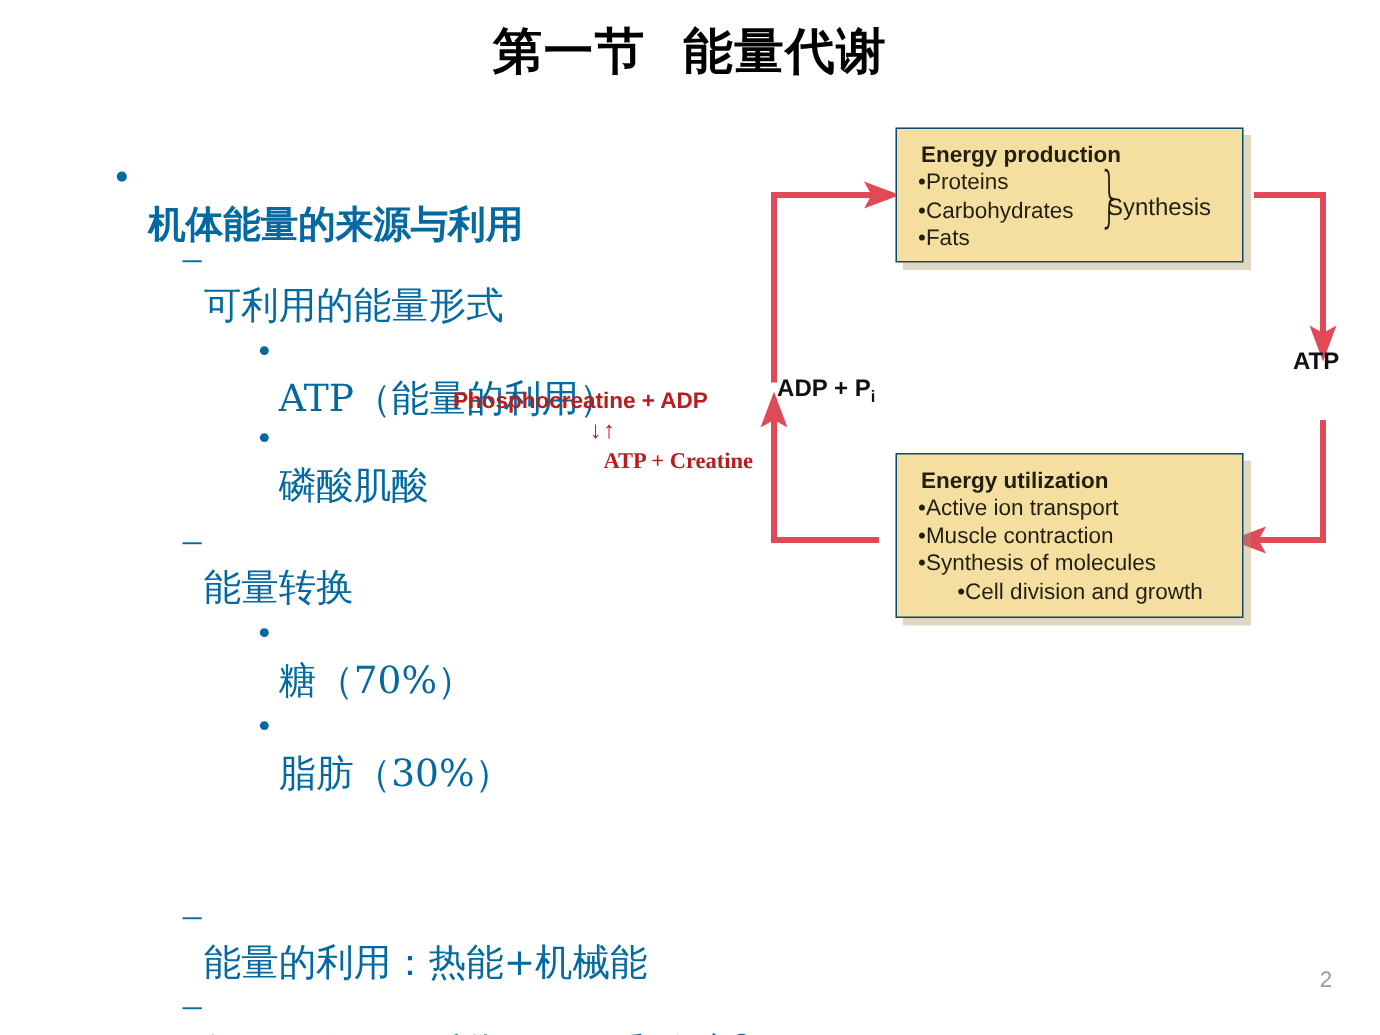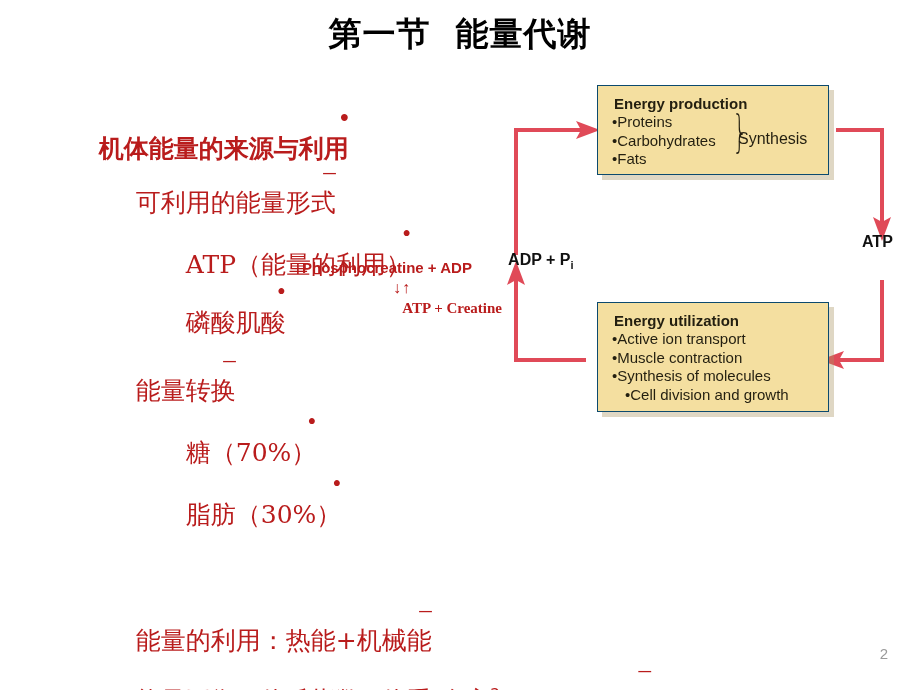--- a/index.html
+++ b/index.html
@@ -29,22 +29,21 @@
     font-size: 33px;
     letter-spacing: 1px;
     color: #000000;
     white-space: pre;
   }
 
   
   .outline-item {
     position: absolute;
     white-space: pre;
-    color: #b91c1c;
-    text-align: right;
+    color: #0369a1;
   }
   .lvl1 {
     font-family: "DejaVu Sans", sans-serif;
     font-weight: bold;
     font-size: 25px;
   }
   .lvl2 {
     font-family: "DejaVu Sans", sans-serif;
     font-weight: normal;
     font-size: 25px;
@@ -235,24 +234,24 @@
       <div class="box-line" style="margin-left:14px;">•Fats</div>
       <div class="brace" style="left:128px; top:24px;">}</div>
       <div class="oxidation" style="left:140px; top:44px;">Synthesis</div>
     </div>
 
     <div class="yellow-box" style="left:117px; top:227px; width:230px; height:108px;">
       <div class="box-title" style="margin:8px 0 0 16px;">Energy utilization</div>
       <div class="box-line" style="margin-left:14px;">•Active ion transport</div>
       <div class="box-line" style="margin-left:14px;">•Muscle contraction</div>
       <div class="box-line" style="margin-left:14px;">•Synthesis of molecules</div>
-      <div class="box-line" style="margin-left:27px;">•Cell division and growth</div>
+      <div class="box-line" style="margin-left:14px;text-align:center;">•Cell division and growth</div>
     </div>
 
-    <div class="node-label" style="left:2px; top:158px;">
+    <div class="node-label" style="left:12px; top:158px;">
       <span>ADP + P</span><sub>i</sub>
     </div>
     <div class="node-label" style="left:382px; top:158px;">ATP</div>
 
   </div>
 
   <div id="page-number">2</div>
 
 </div>
 

